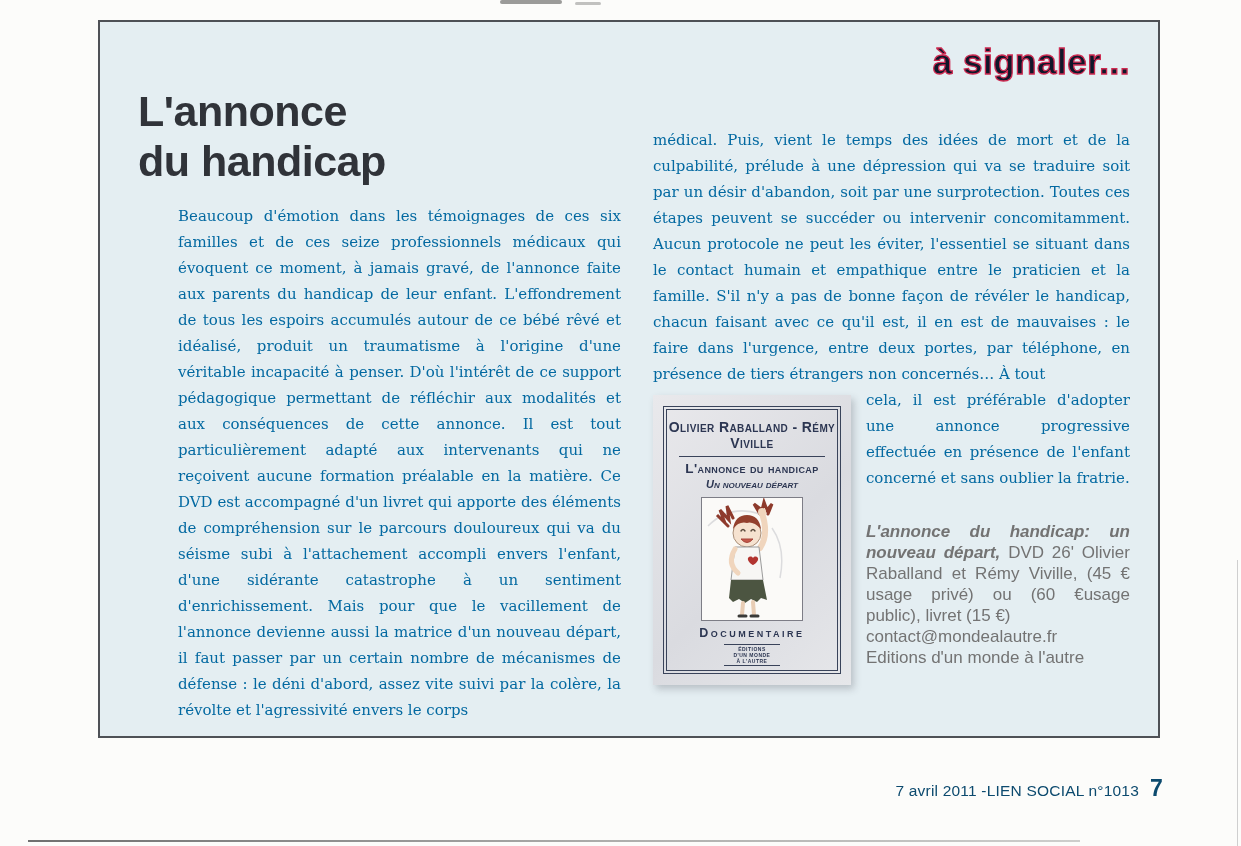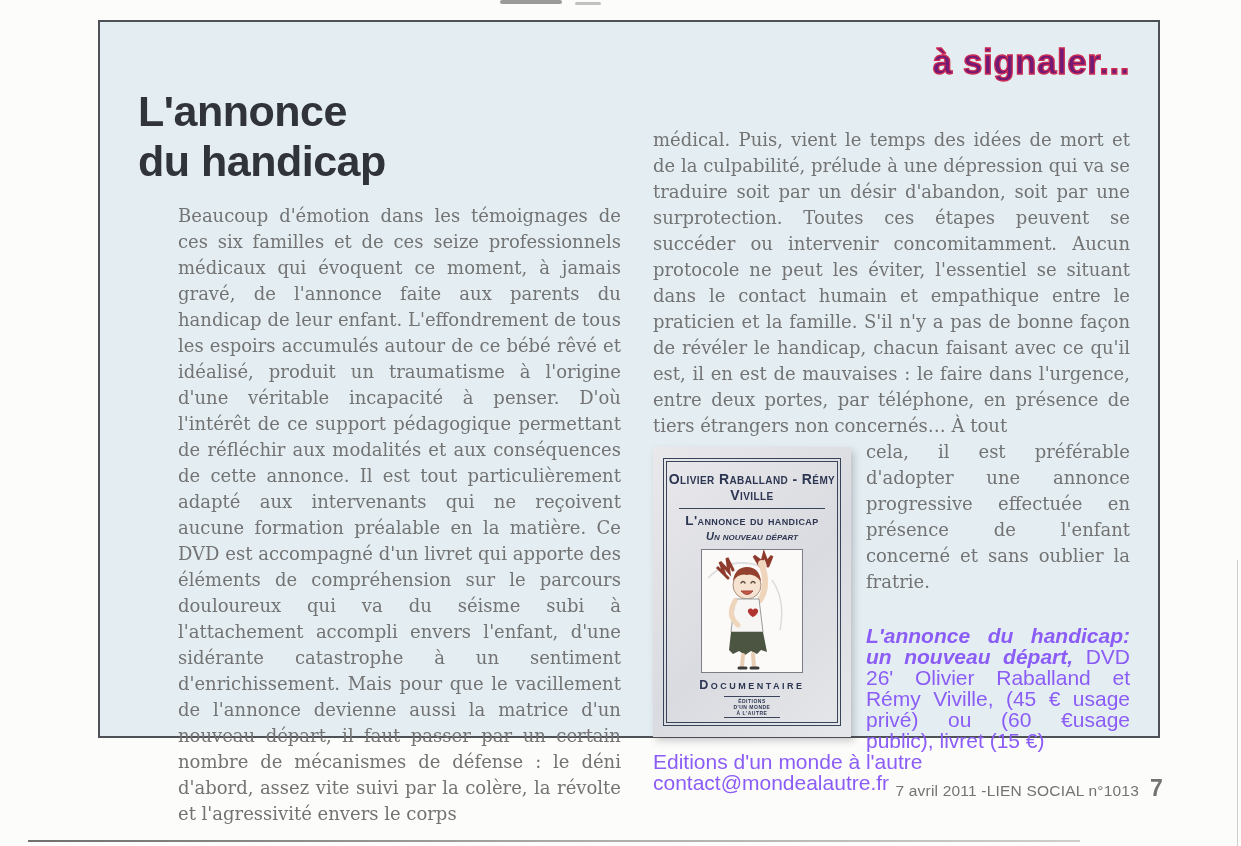--- a/index.html
+++ b/index.html
@@ -32,42 +32,42 @@
   
   .content-box {
     position:absolute; left:98px; top:20px; width:1062px; height:718px;
     background:#e4eef2;
     border:2px solid #4e5156;
   }
 
   .signal-badge {
     position:absolute; top:20px; right:28px;
     font-size:35px; font-weight:bold; letter-spacing:0.5px;
-    color:#701a75;
+    color:#0f172a;
     -webkit-text-stroke:1.3px #ce2b52;
   }
 
   .cols {
     position:absolute; left:0; top:0; width:100%;
     display:flex; padding:0 28px 0 38px; gap:32px;
   }
   .left-col  { width:490px; }
   .right-col { width:484px; }
 
   .article-title {
     margin-top:64px;
     font-size:43px; line-height:50px; font-weight:700;
     letter-spacing:-0.5px; color:#303339;
   }
   .article-title span { display:block; }
 
   .body-text {
     font-family:"DejaVu Serif","Liberation Serif",serif;
-    font-size:18px; line-height:26px;
-    color:#737373;
+    font-size:15px; line-height:26px;
+    color:#0369a1;
     text-align:justify;
   }
   .left-col .body-text { margin-top:17px;margin-left:40px; }
   .right-col .p1 { margin-top:105px; }
 
   
   .dvd-cover {
     float:left;
     width:198px; height:290px;
     margin:8px 15px 4px 0;
@@ -114,31 +114,31 @@
     border-top:1px solid #39435a; border-bottom:1px solid #39435a;
     padding:1px 0;
     font-size:5px; line-height:6px; font-weight:700;
     letter-spacing:.5px; text-transform:uppercase;
   }
 
   
   .caption {
     margin-top:30px;
     overflow:visible;
-    font-size:21px; line-height:21px; color:#8b5cf6;
+    font-size:17px; line-height:21px; color:#737373;
     text-align:justify;
   }
   .cap-lead { font-weight:700; font-style:italic; }
   .caption .cap-line { text-align:left; }
 
   
   .page-footer {
     position:absolute; top:775px; right:78px;
     display:flex; align-items:baseline;
-    font-size:15.5px; color:#737373; letter-spacing:.2px;
+    font-size:15.5px; color:#0c4a6e; letter-spacing:.2px;
   }
   .footer-journal { font-weight:400; }
   .footer-pagenum { font-weight:700; font-size:23px; margin-left:11px; }
 </style>
 </head>
 <body>
 
 <div class="scan-top-smudge"></div>
 <div class="scan-top-smudge2"></div>
 <div class="scan-bottom-edge"></div>
@@ -194,22 +194,22 @@
               <div>à l'autre</div>
             </div>
           </div>
         </div>
       </div>
 
       <p class="body-text">cela, il est préférable d'adopter une annonce progressive effectuée en présence de l'enfant concerné et sans oublier la fratrie.</p>
 
       <div class="caption">
         <span class="cap-lead">L'annonce du handicap: un nouveau départ,</span><span> DVD 26' Olivier Raballand et Rémy Viville, (45 € usage privé) ou (60 €usage public), livret (15 €)</span>
+        <div class="cap-line">contact@mondealautre.fr</div>
         <div class="cap-line">Editions d'un monde à l'autre</div>
-        <div class="cap-line">contact@mondealautre.fr</div>
       </div>
     </div>
 
   </div>
 </div>
 
 <div class="page-footer">
   <span>7 avril 2011 - </span>
   <span class="footer-journal">LIEN SOCIAL n°1013</span>
   <span class="footer-pagenum">7</span>

